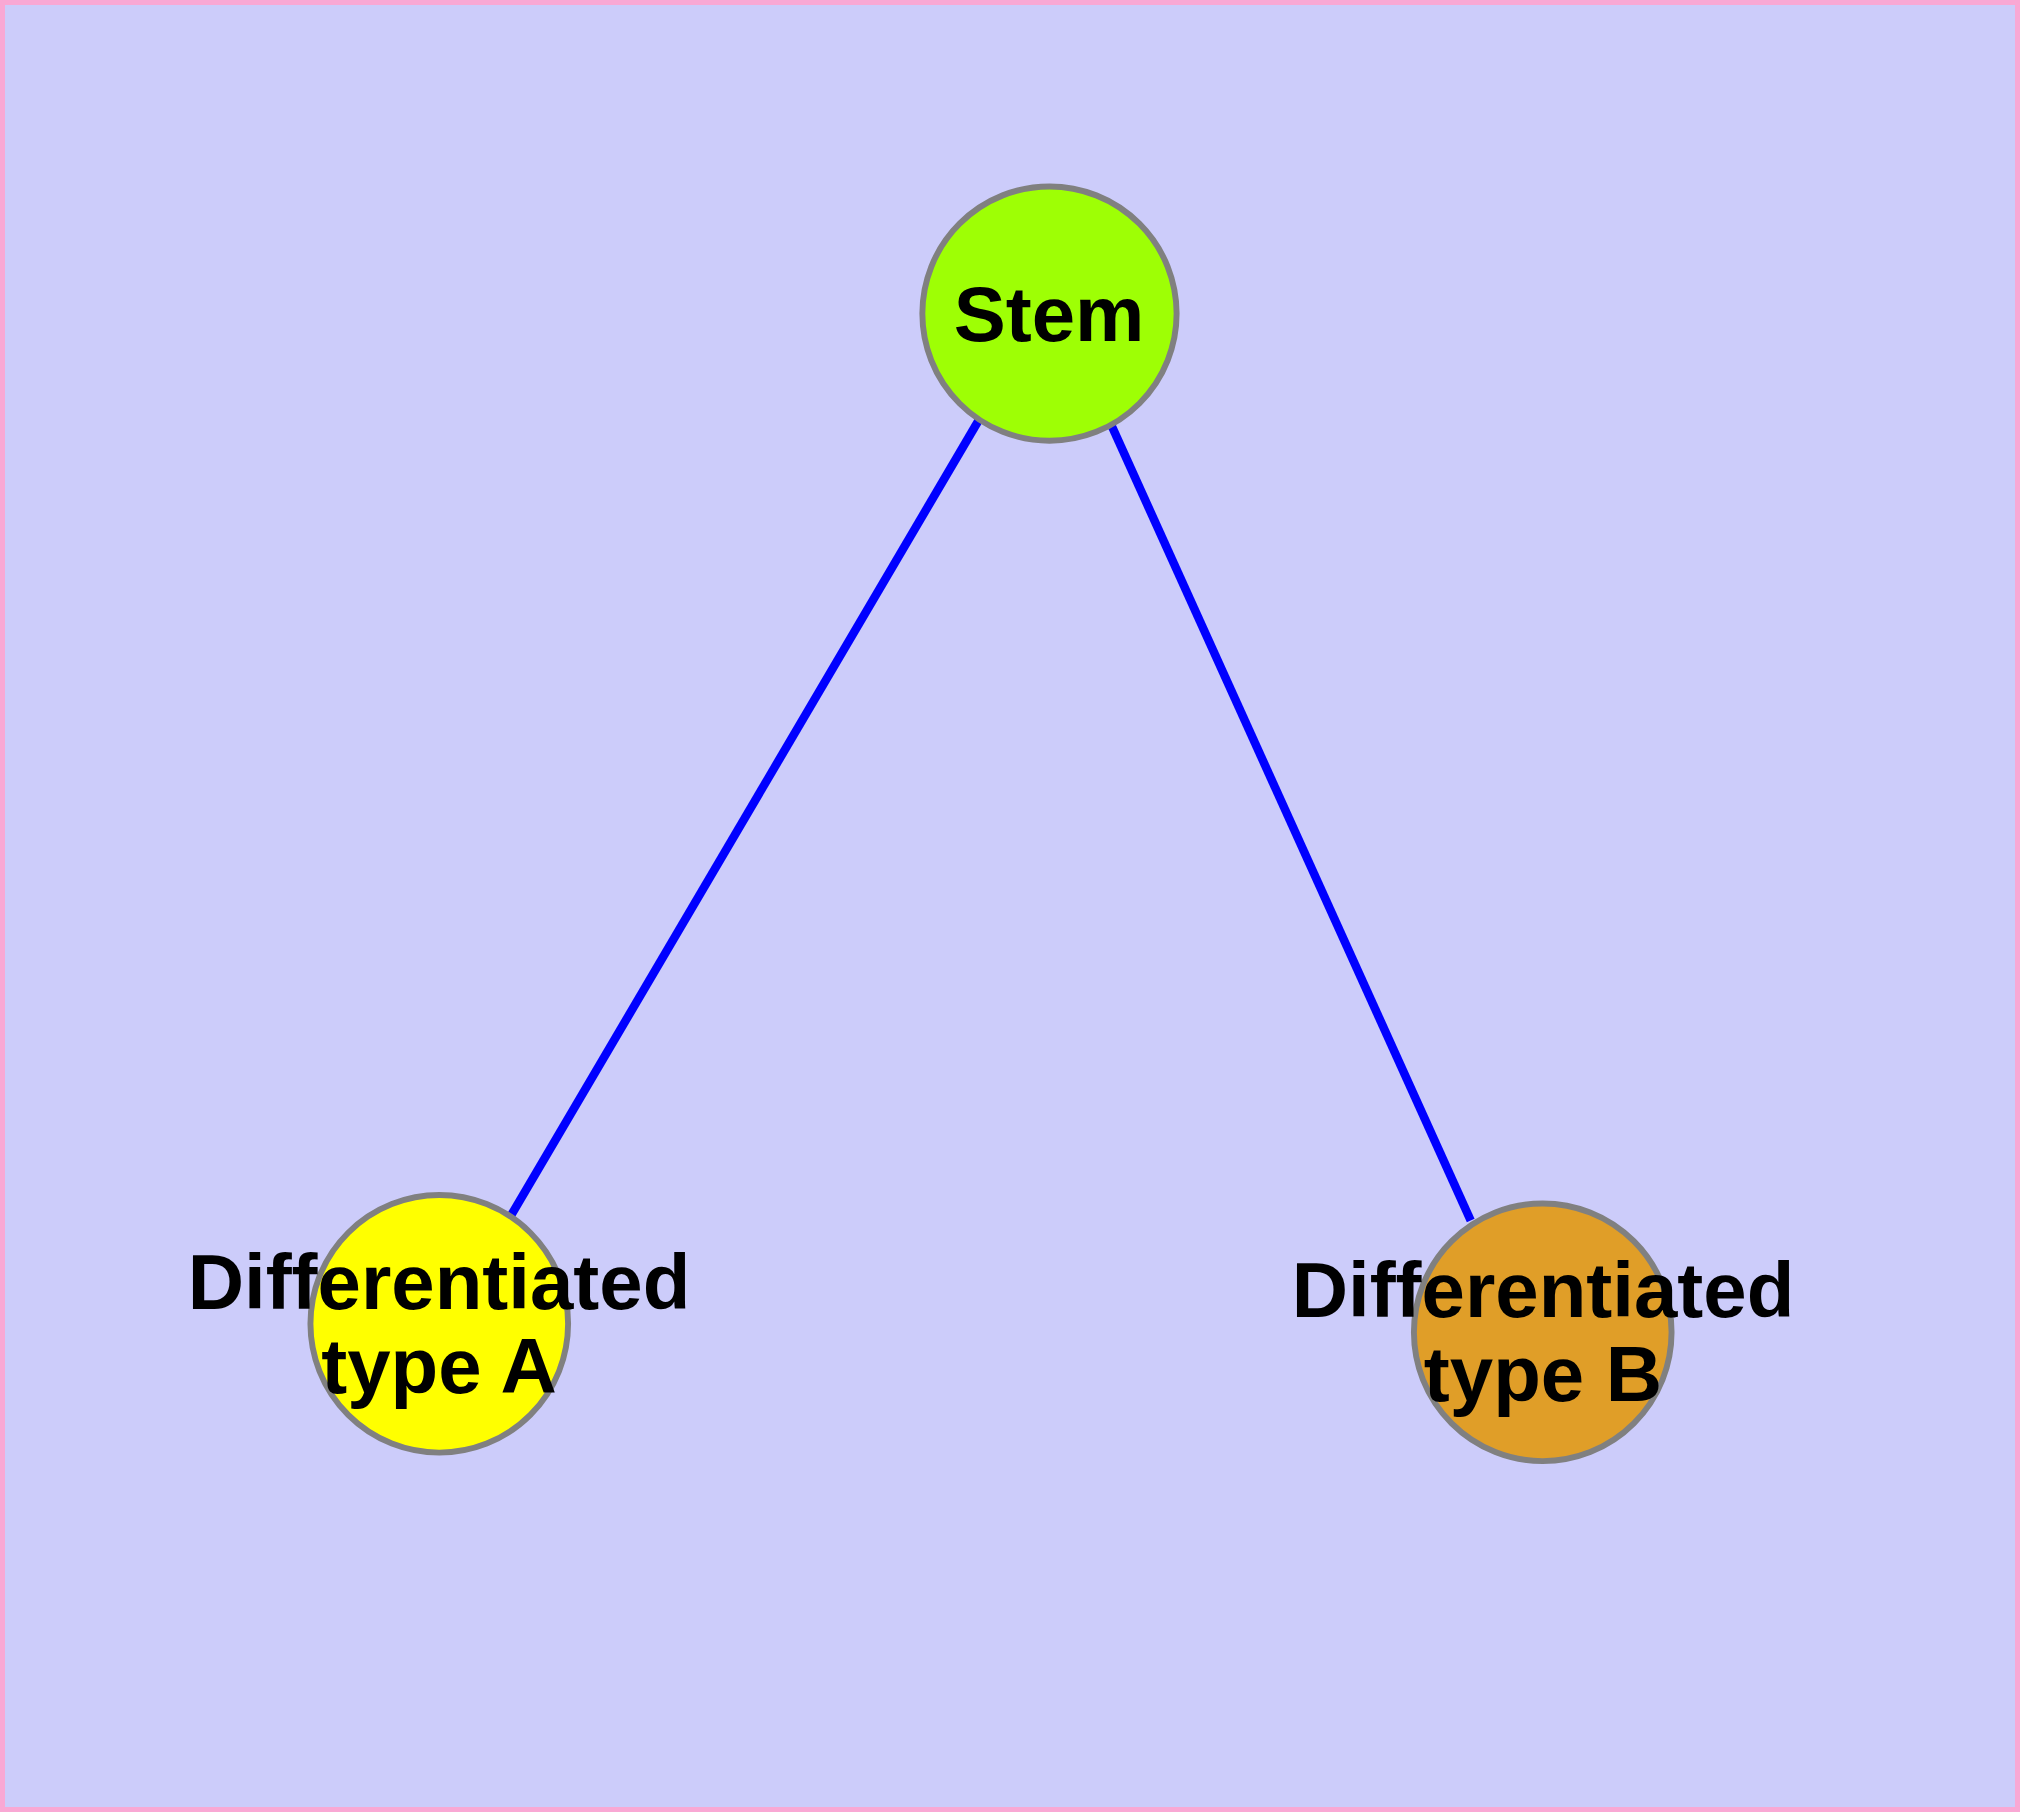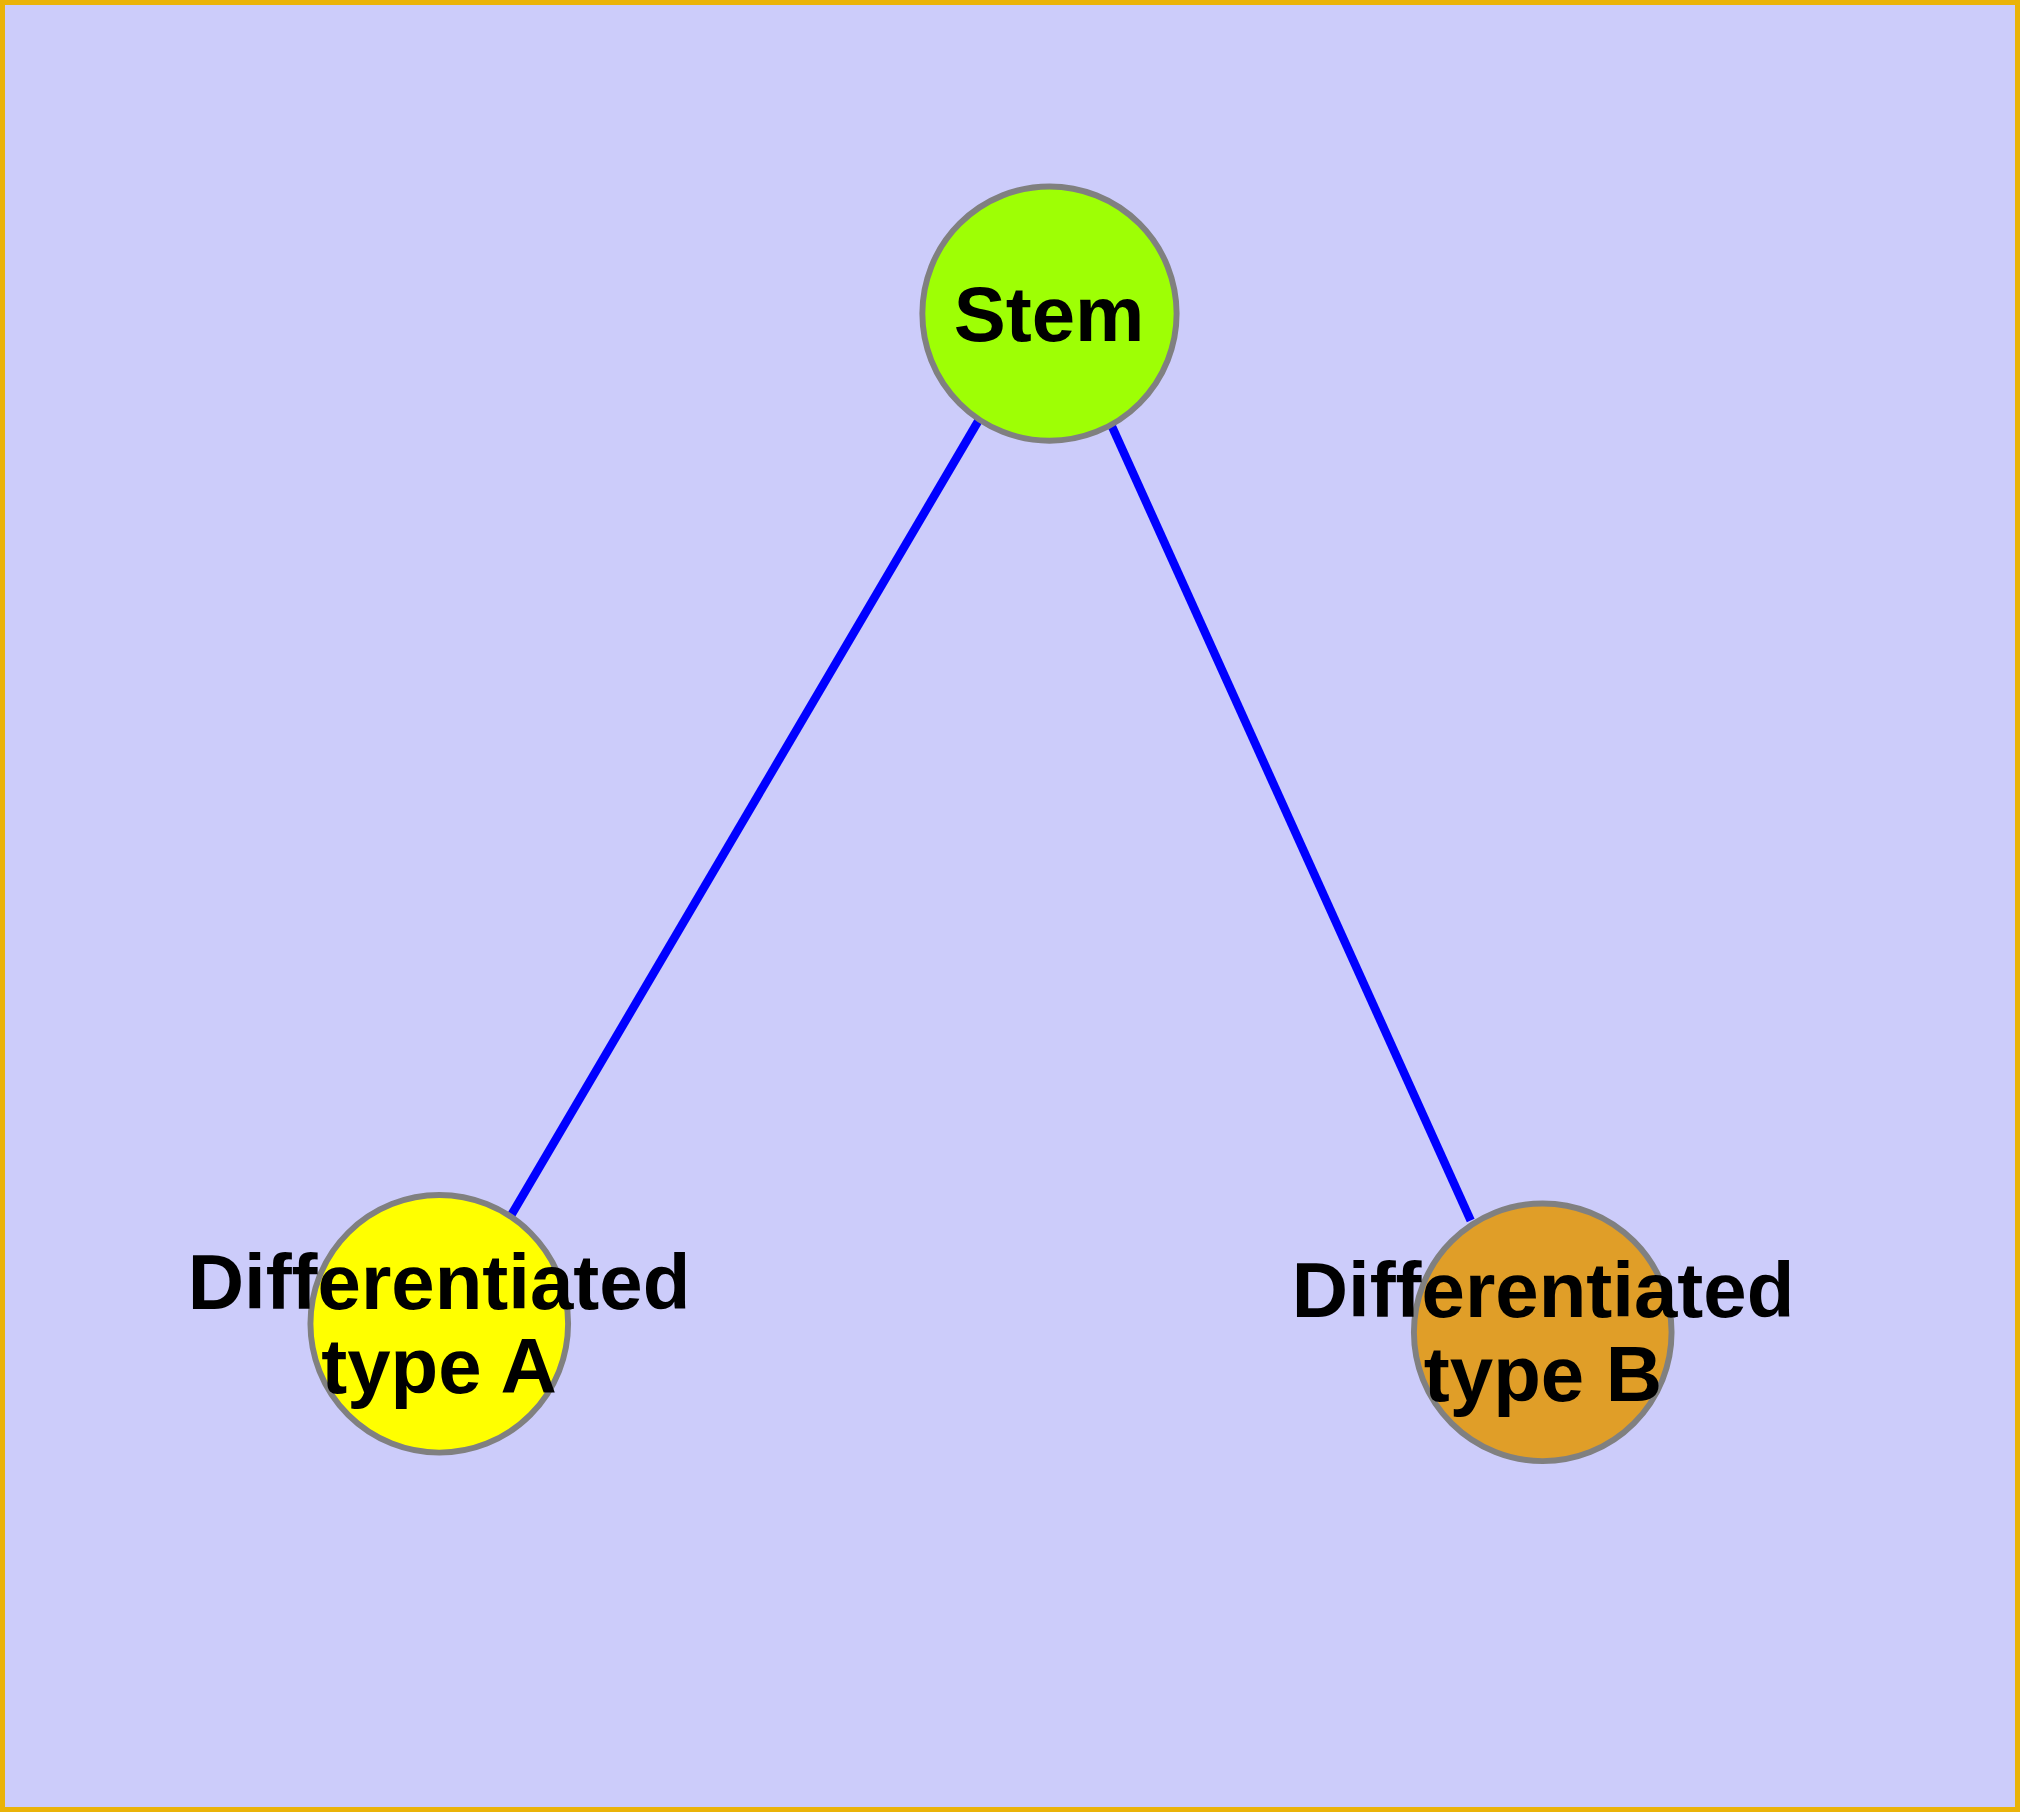--- a/index.html
+++ b/index.html
@@ -4,21 +4,21 @@
 <style>
   html, body {
     margin: 0;
     padding: 0;
     background: #ffffff;
   }
   #stage {
     position: relative;
     width: 2021px;
     height: 1812px;
-    background: #eab308;
+    background: #f9a8d4;
     overflow: hidden;
     font-family: "Liberation Sans", "DejaVu Sans", sans-serif;
   }
   #canvas-bg {
     position: absolute;
     left: 5.1px;
     top: 5.1px;
     width: 2010px;
     height: 1802px;
     background: #ccccfa;

